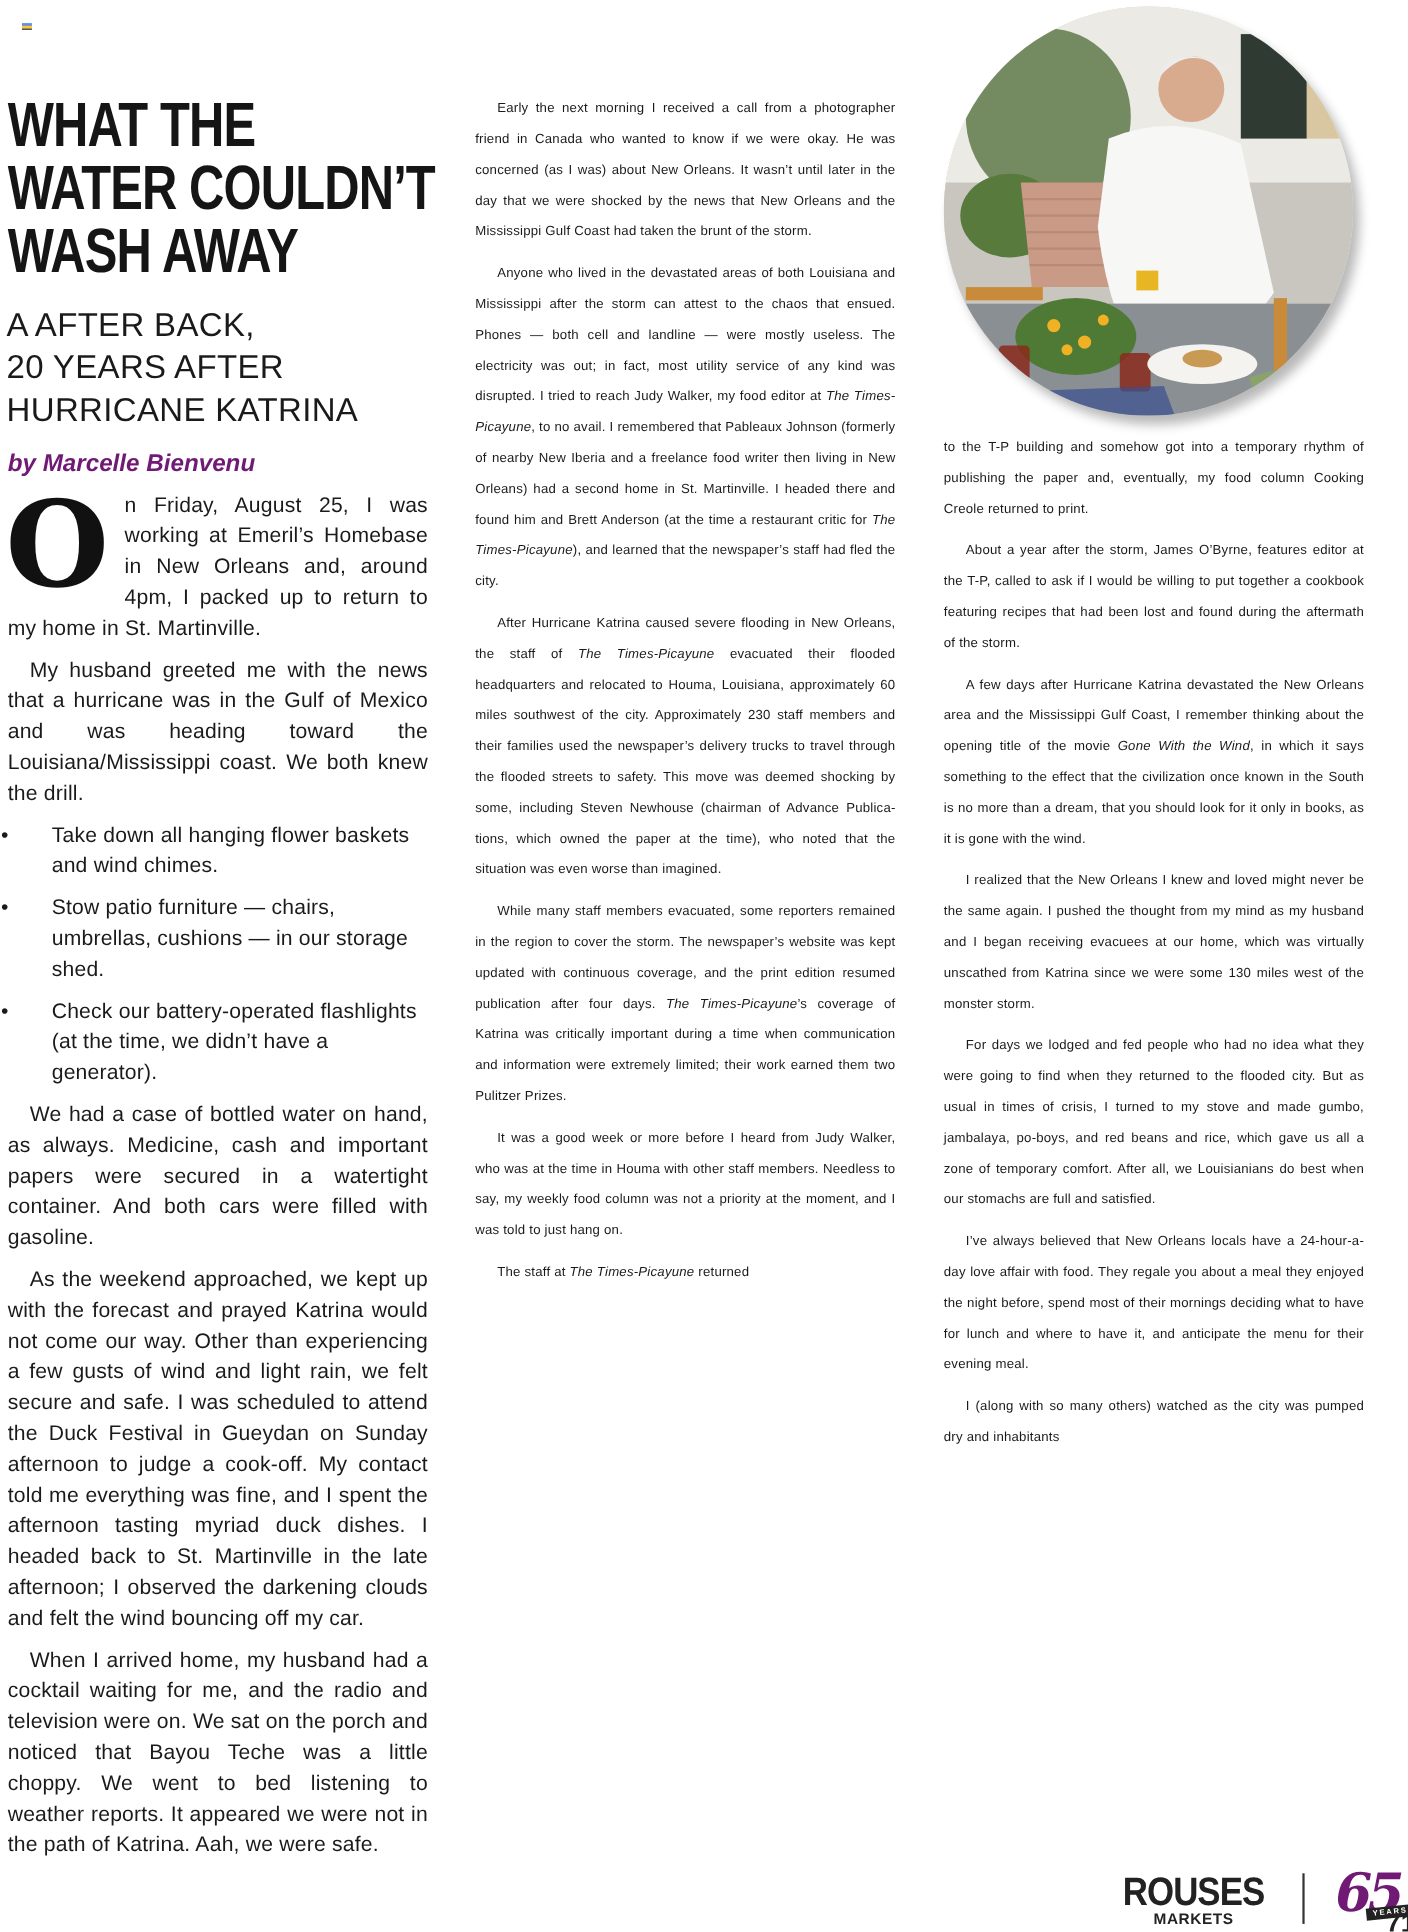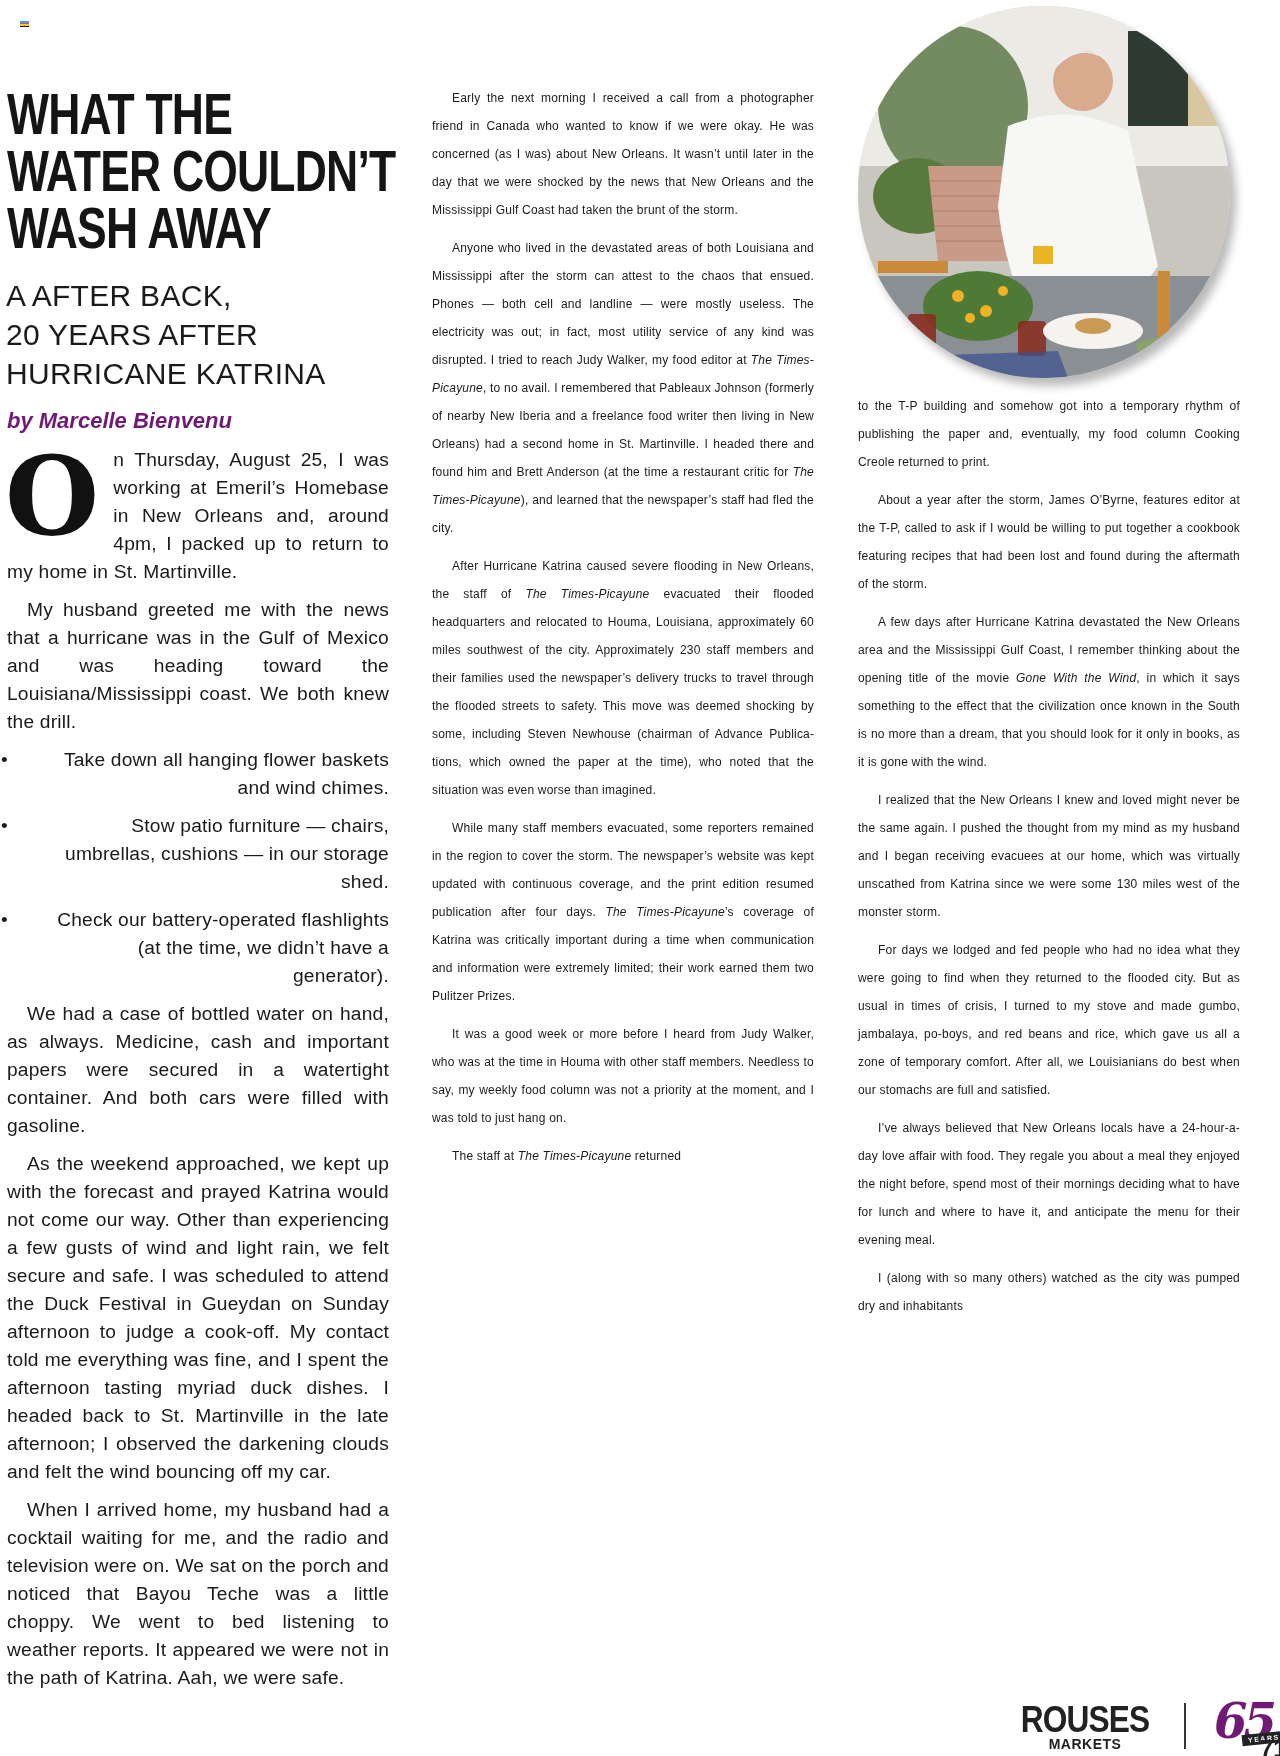--- a/index.html
+++ b/index.html
@@ -41,21 +41,21 @@
   }
   .body1 { position: absolute; left: 7px; top: 446px; width: 382px;
     font-size: 19.2px; line-height: 28px; letter-spacing: 0.2px; }
   .body1 p { margin: 0 0 10px 0; text-align: justify; text-indent: 20px; }
   .dropcap-para { position: relative; text-indent: 0 !important; }
   .dropcap {
     float: left; font-family: "DejaVu Serif", "Liberation Serif", serif;
     font-weight: 700; font-size: 108px; line-height: 88px;
     margin: 6px 14px 0 -2px; color: #111;
   }
-  .bullets { list-style: none; margin: 0 0 10px 0; padding: 0; text-align: right; }
+  .bullets { list-style: none; margin: 0 0 10px 0; padding: 0; }
   .bullets li { position: relative; padding-left: 40px; margin-bottom: 10px; text-indent: 0; }
   .bullets li::before {
     content: "•"; position: absolute; left: -6px; top: 0;
   }
   .photo {
     position: absolute; left: 858px; top: 6px; width: 372px; height: 372px;
     border-radius: 50%; overflow: hidden;
     box-shadow: 6px 8px 10px rgba(0,0,0,0.28);
     background: #d9d7d2;
   }
@@ -91,21 +91,21 @@
 <div class="subhead">
   <div>A AFTER BACK,</div>
   <div>20 YEARS AFTER</div>
   <div>HURRICANE KATRINA</div>
 </div>
 
 <div class="byline">by Marcelle Bienvenu</div>
 
 <div class="body1">
   <p class="dropcap-para">
-    <span class="dropcap">O</span><span>n Thursday, August 25, I was working at Emeril’s Homebase in New Orleans and, around 4pm, I packed up to return to my home in St. Martinville.</span>
+    <span class="dropcap">O</span><span>n Friday, August 25, I was working at Emeril’s Homebase in New Orleans and, around 4pm, I packed up to return to my home in St. Martinville.</span>
   </p>
   <p>My husband greeted me with the news that a hurricane was in the Gulf of Mexico and was heading toward the Louisiana/Missis­sippi coast. We both knew the drill.</p>
   <ul class="bullets">
     <li>Take down all hanging flower baskets and wind chimes.</li>
     <li>Stow patio furniture — chairs, umbrellas, cushions — in our storage shed.</li>
     <li>Check our battery-operated flash­lights (at the time, we didn’t have a generator).</li>
   </ul>
   <p>We had a case of bottled water on hand, as always. Medicine, cash and important papers were secured in a watertight container. And both cars were filled with gasoline.</p>
   <p>As the weekend approached, we kept up with the forecast and prayed Katrina would not come our way. Other than experiencing a few gusts of wind and light rain, we felt secure and safe. I was scheduled to attend the Duck Festival in Gueydan on Sunday afternoon to judge a cook-off. My contact told me everything was fine, and I spent the afternoon tasting myriad duck dishes. I headed back to St. Martinville in the late afternoon; I observed the darkening clouds and felt the wind bouncing off my car.</p>
   <p>When I arrived home, my husband had a cocktail waiting for me, and the radio and television were on. We sat on the porch and noticed that Bayou Teche was a little choppy. We went to bed listening to weather reports. It appeared we were not in the path of Katrina. Aah, we were safe.</p>

